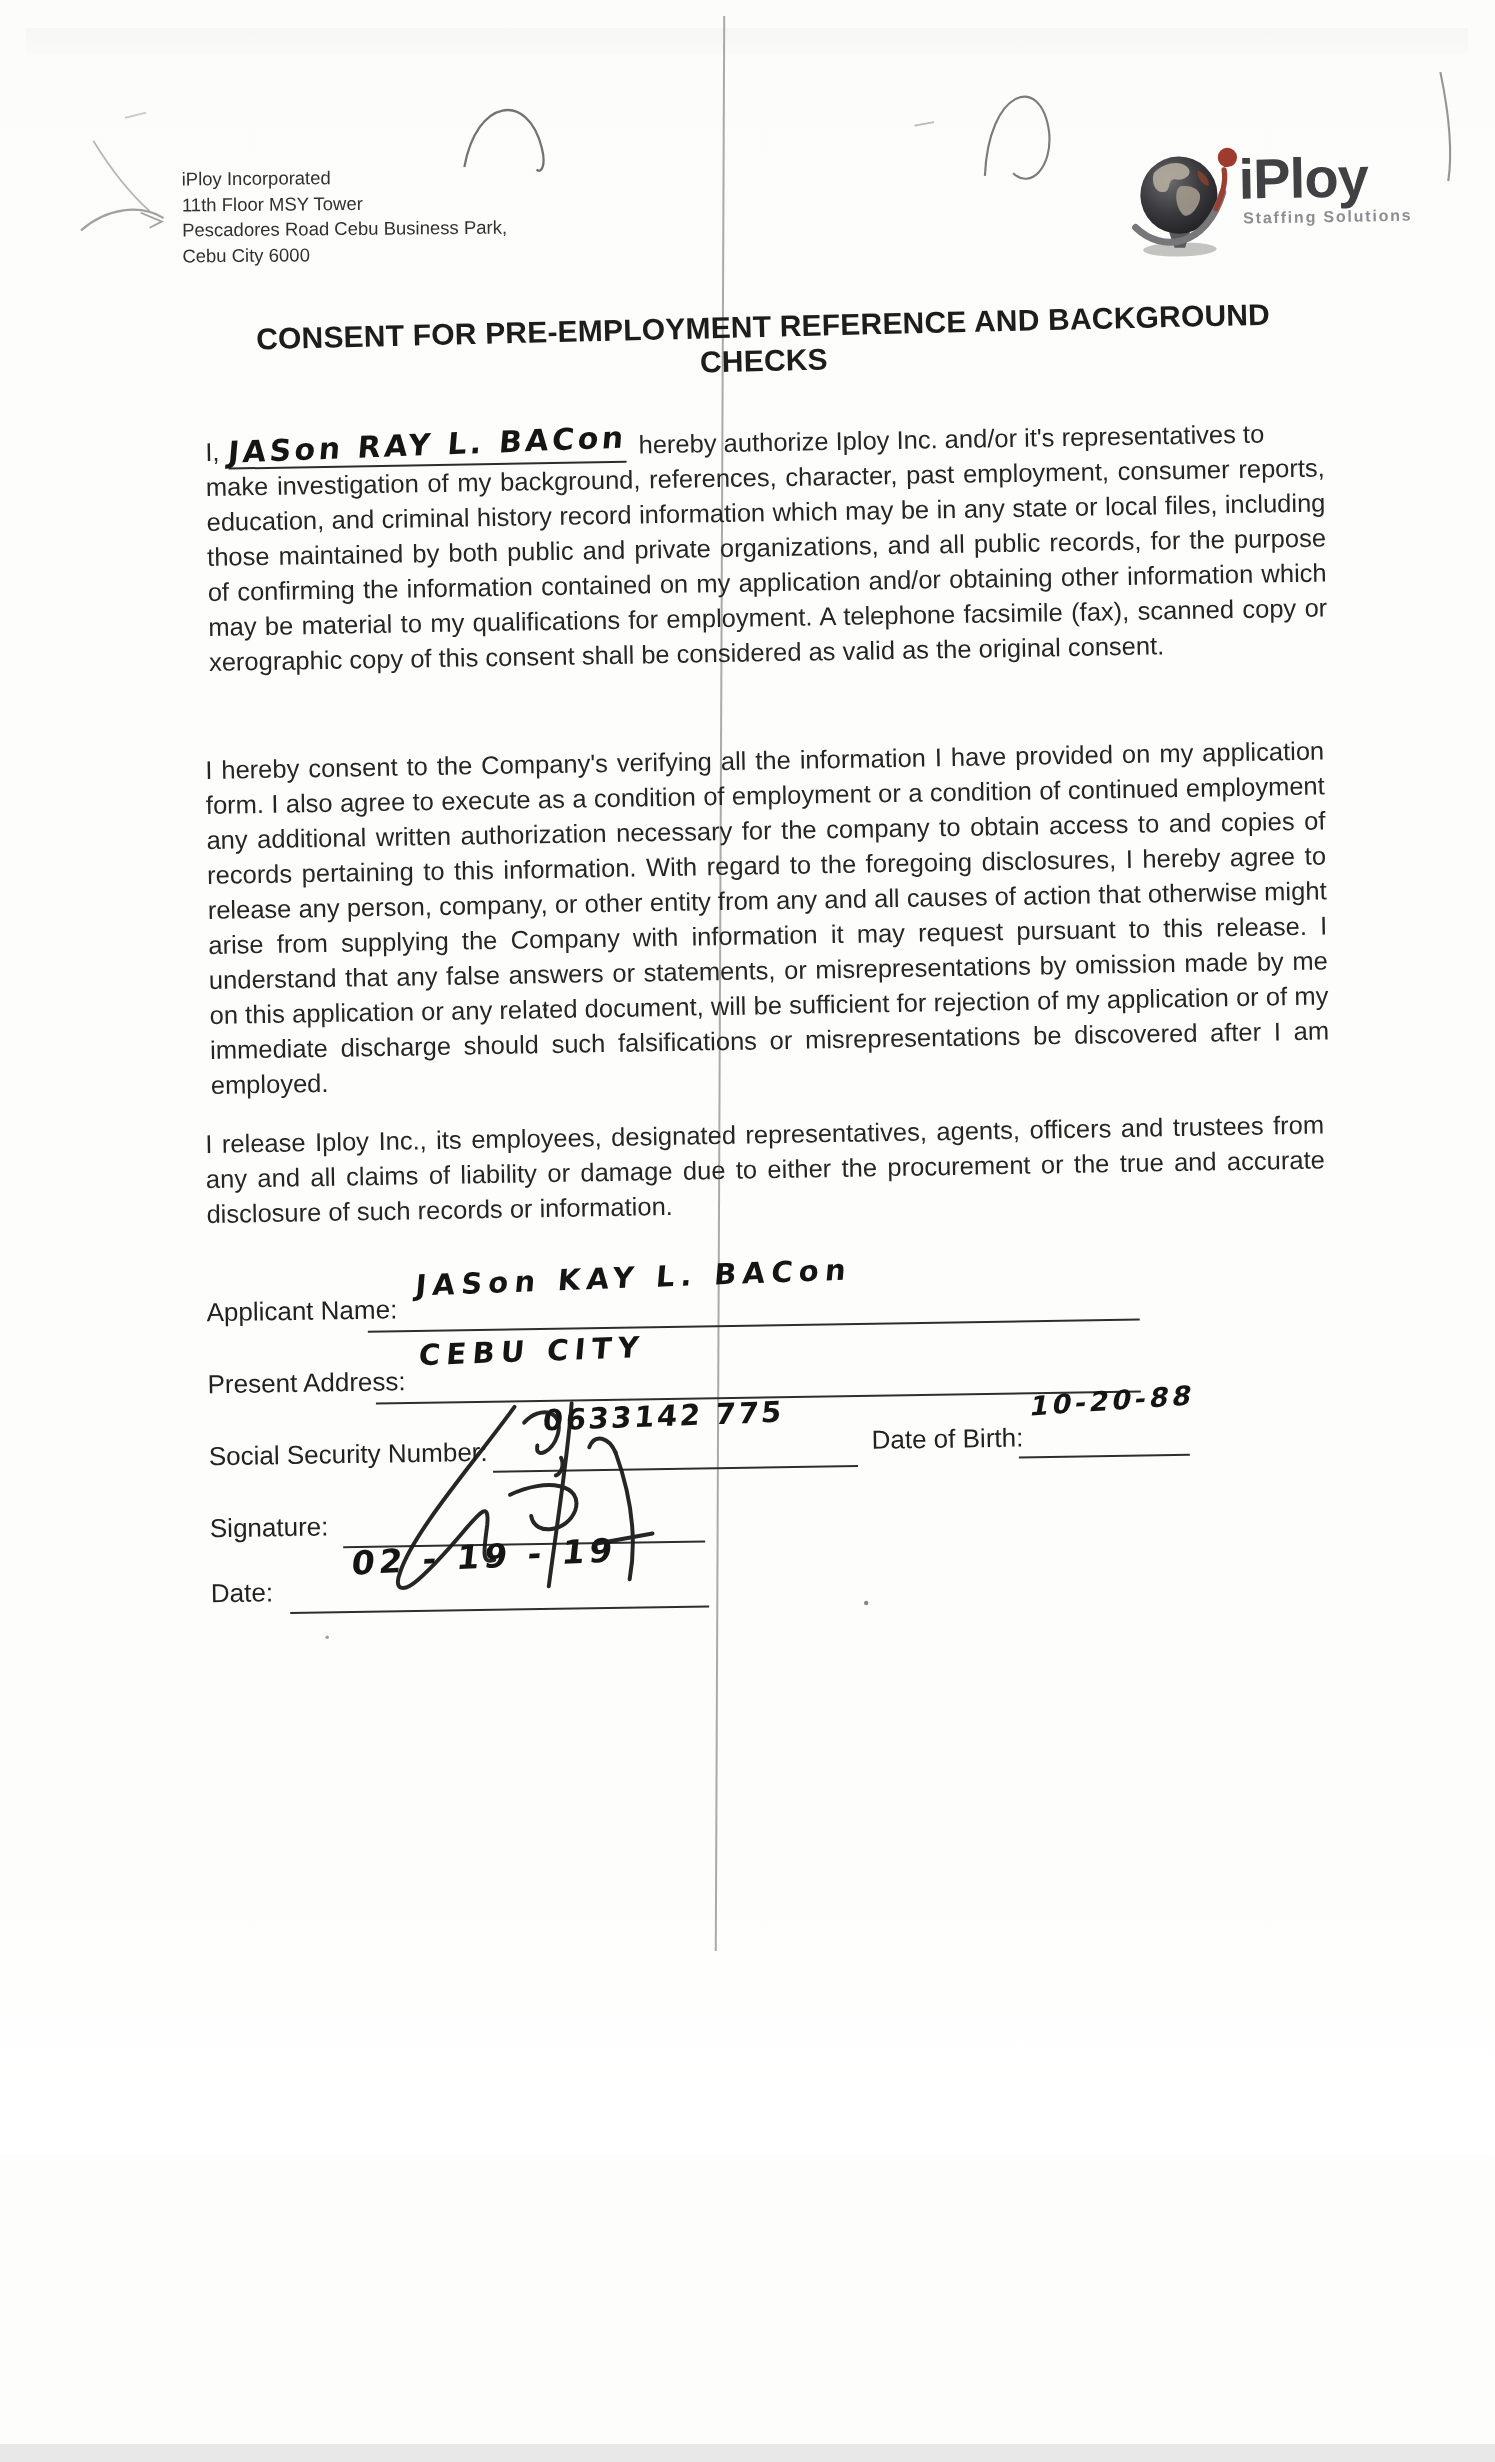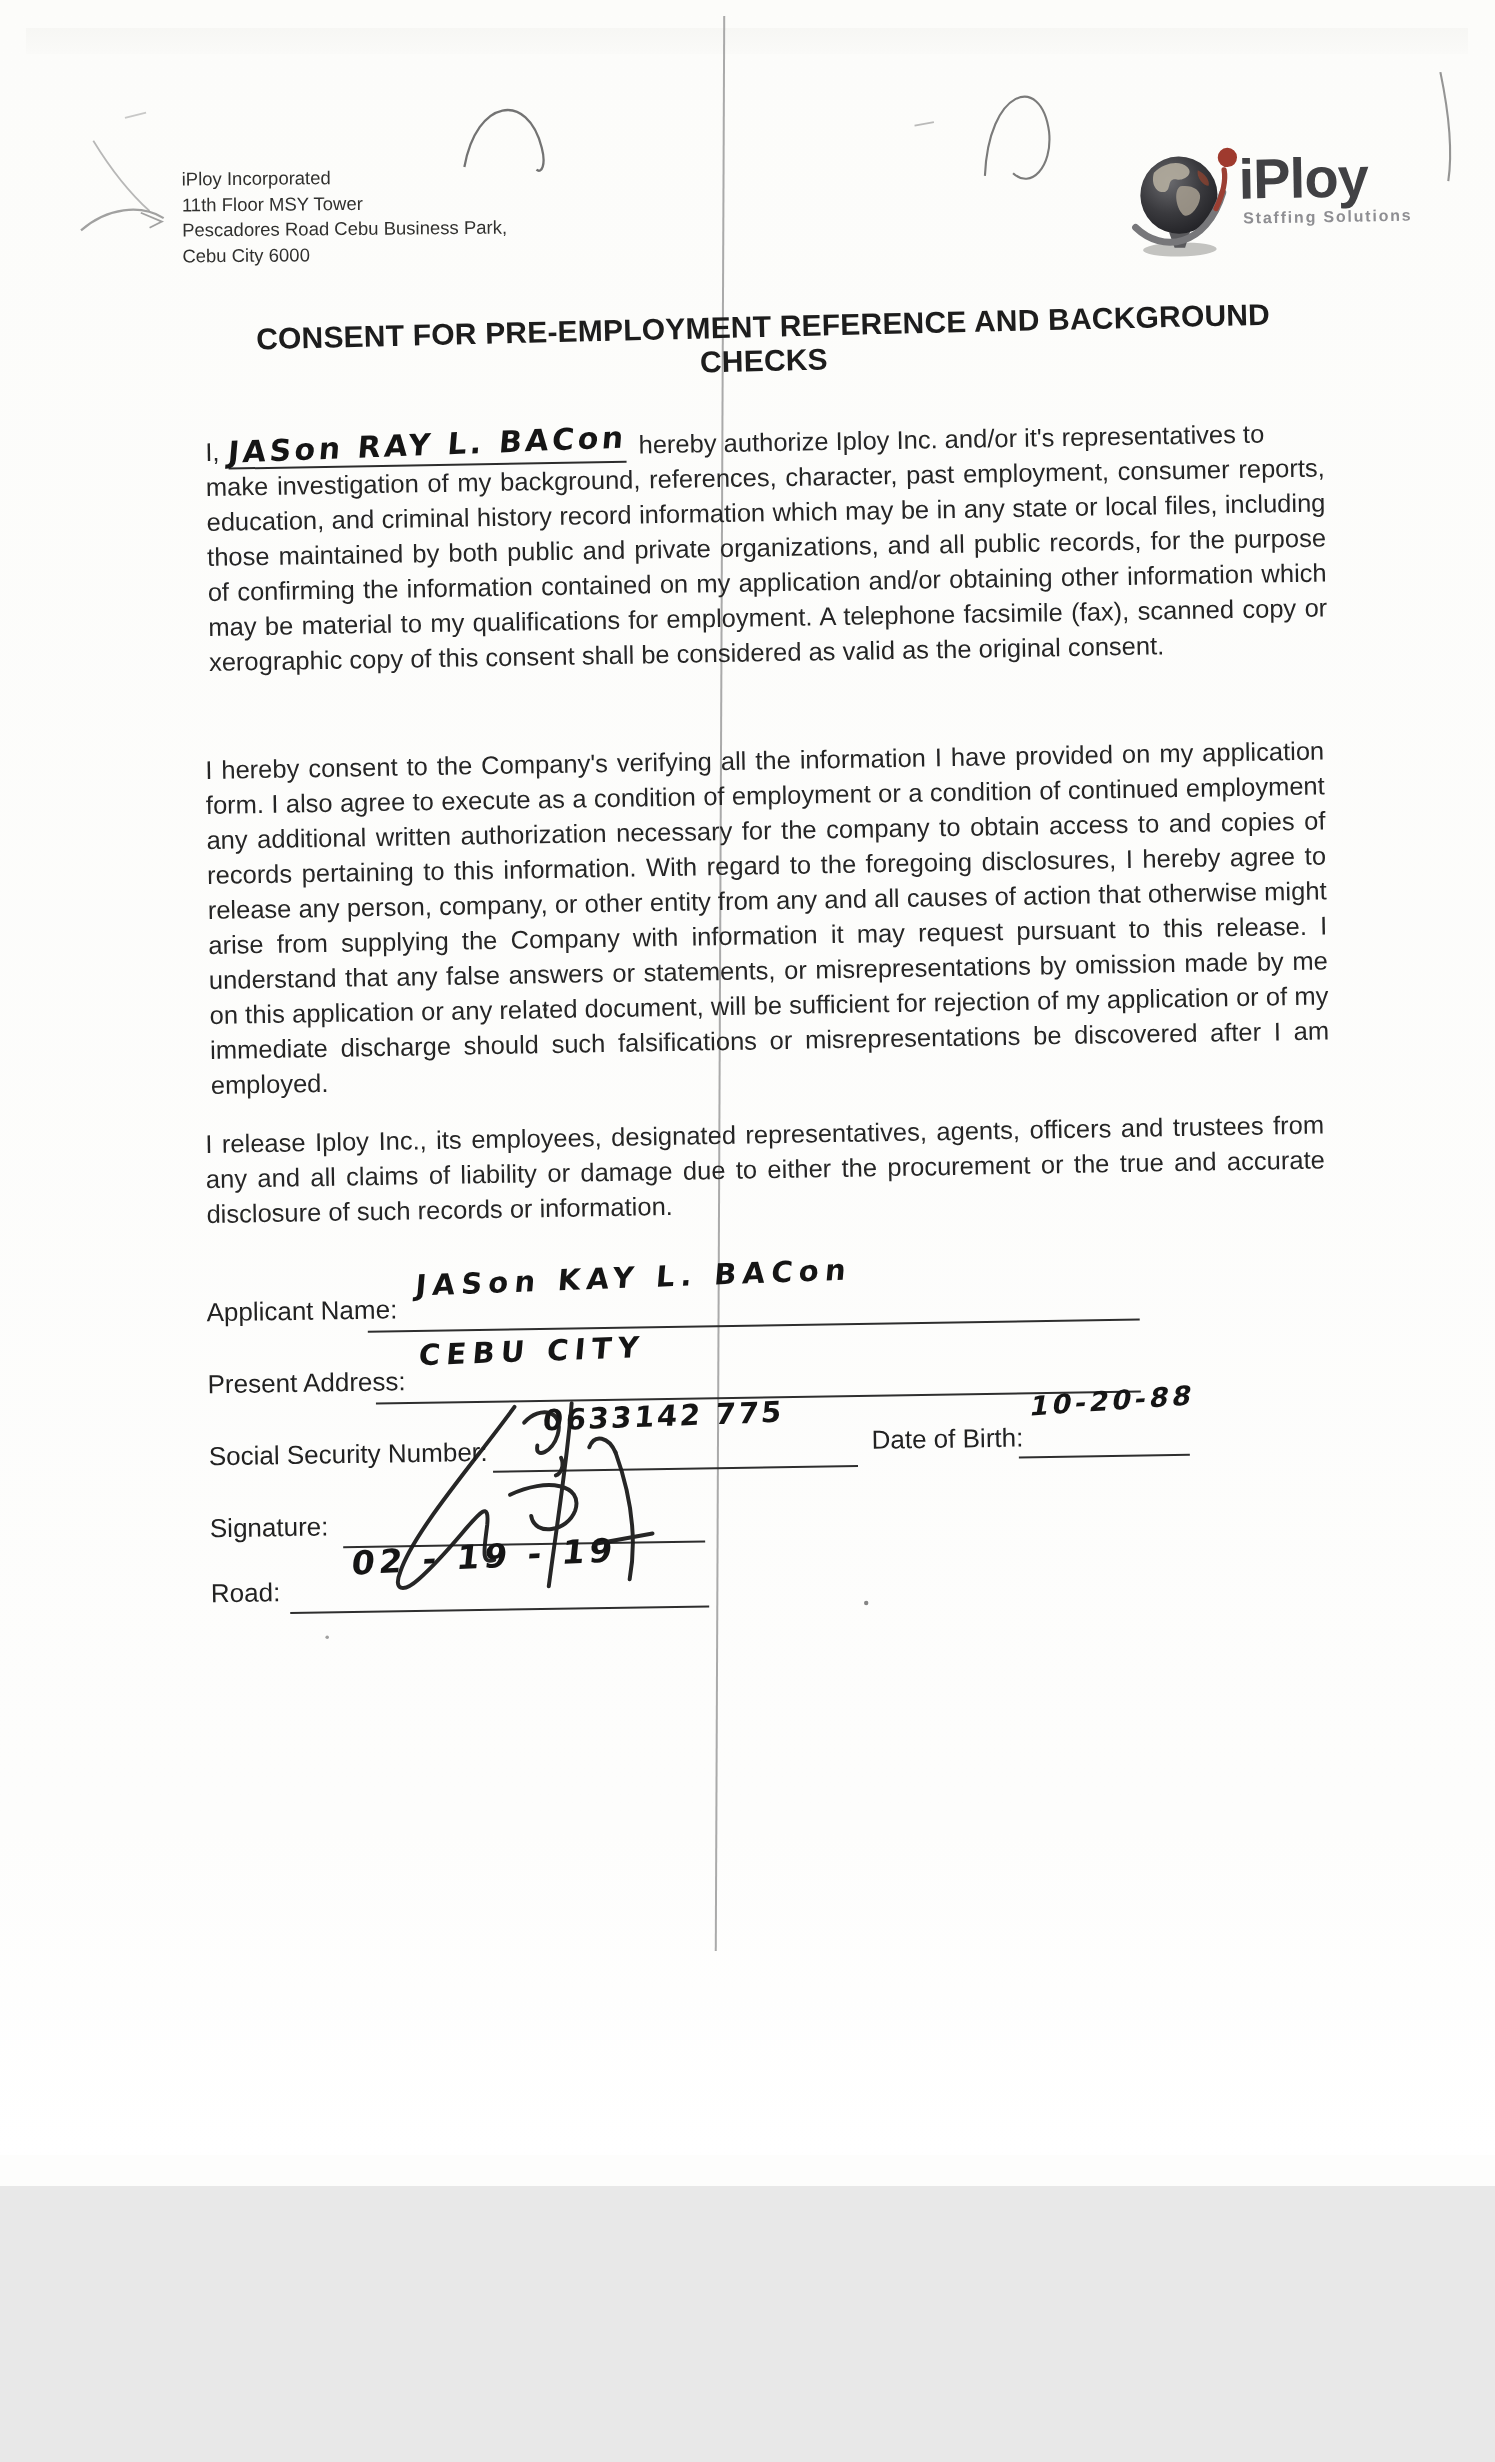--- a/index.html
+++ b/index.html
@@ -1,18 +1,18 @@
 <!DOCTYPE html>
 <html style="font-size:14px"><head>
 <meta charset="utf-8">
 <style>
   html,body{margin:0;padding:0;background:#e8e8e8;}
   #page{
     position:relative;
-    width:1495px;height:2186px;
+    width:1495px;height:2444px;
     background:#fdfdfc;
     overflow:hidden;
     font-family:"Liberation Sans",sans-serif;
     color:#2a2a2a;
   }
   
   .scan-band{
     position:absolute;left:26px;top:28px;width:1442px;height:26px;
     background:linear-gradient(to bottom,#f2f2ef,#f9f9f7);
     opacity:.55;
@@ -176,21 +176,21 @@
     <div class="f-line line-ssn"></div>
     <div class="f-value val-ssn hw">0633142 775</div>
 
     <div class="f-label lbl-dob">Date of Birth:</div>
     <div class="f-line line-dob"></div>
     <div class="f-value val-dob hw">10-20-88</div>
 
     <div class="f-label lbl-sig">Signature:</div>
     <div class="f-line line-sig"></div>
 
-    <div class="f-label lbl-date">Road:</div>
+    <div class="f-label lbl-date">Date:</div>
     <div class="f-line line-date"></div>
     <div class="f-value val-date hw">02 - 19 - 19</div>
   </div>
 
   <svg class="sig-svg" width="1495" height="2462" viewBox="0 0 1700 2800">
     <g stroke="#1b1b1b" stroke-width="4.5" fill="none" stroke-linecap="round" opacity=".95">
       <path d="M 596 1618 C 614 1598 642 1604 634 1632 C 628 1652 608 1660 611 1644"></path>
       <path d="M 638 1658 C 642 1666 638 1676 632 1678"></path>
       <path d="M 585 1600 C 540 1662 470 1742 455 1788 C 447 1808 458 1812 476 1796 C 528 1750 558 1690 554 1734 C 551 1760 546 1780 562 1774"></path>
       <path d="M 650 1596 C 645 1662 632 1742 624 1804"></path>

